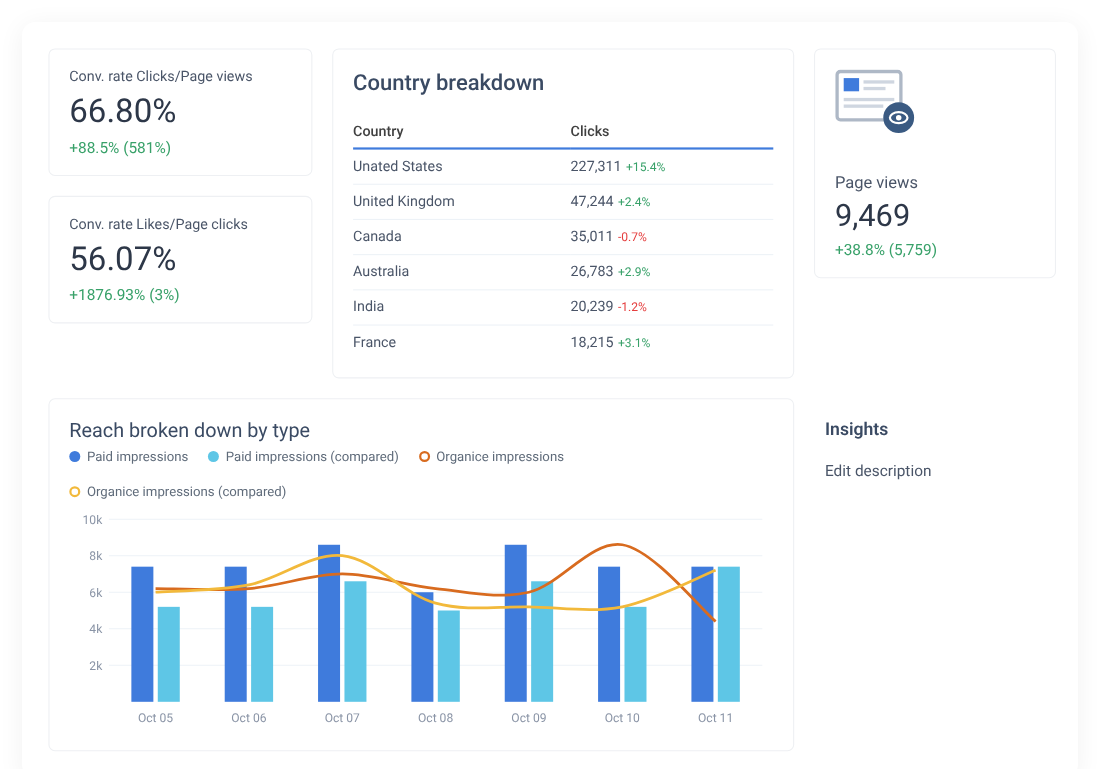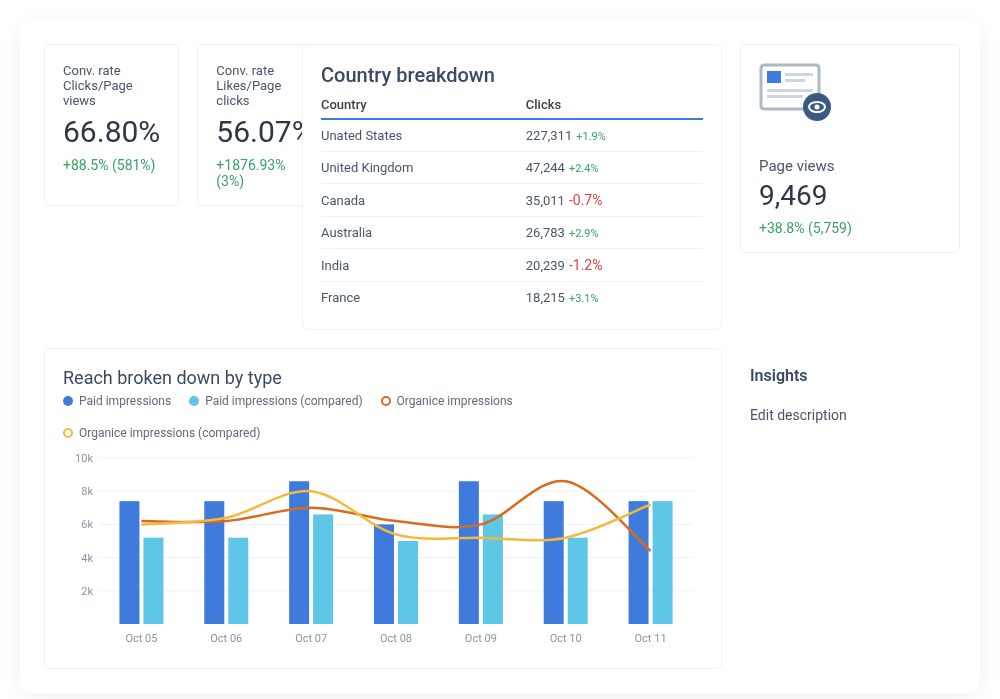--- a/index.html
+++ b/index.html
@@ -37,21 +37,21 @@
     margin-bottom: 8px;
   }
   .small-card .delta {
     font-size: 14px;
     color: #38a169;
   }
   .country-card h2 {
     font-size: 20px;
     color: #3a4a63;
     font-weight: 500;
-    margin-bottom: 4px;
+    margin-bottom: 20px;
   }
   .country-card table {
     width: 100%;
     border-collapse: collapse;
     font-size: 13px;
   }
   .country-card thead th {
     text-align: left;
     color: #404040;
     font-weight: 500;
@@ -59,21 +59,21 @@
     border-bottom: 2px solid #3f7bdc;
   }
   .country-card tbody td {
     padding: 8px 0;
     border-bottom: 1px solid #edf2f7;
     color: #4a5568;
   }
   .country-card tbody tr:last-child td { border-bottom: none; }
   .clicks-cell { white-space: nowrap; }
   .pct-up { color: #38a169; font-size: 11px; margin-left: 4px; }
-  .pct-down { color: #e53e3e; font-size: 14px; margin-left: 4px; }
+  .pct-down { color: #e53e3e; font-size: 11px; margin-left: 4px; }
   .pv-card .pv-icon {
     margin-bottom: 30px;
   }
   .pv-card .pv-label {
     font-size: 15px;
     color: #4a5568;
     margin-bottom: 4px;
   }
   .pv-card .pv-value {
     font-size: 28px;
@@ -112,21 +112,21 @@
   .insights-card h2 {
     font-size: 16px;
     color: #3a4a63;
     font-weight: 600;
     margin-bottom: 22px;
   }
   .insights-card p {
     font-size: 14px;
     color: #4a5568;
   }
-  .left-col { display: flex; gap: 18px; }
+  .left-col { display: flex; flex-direction: column; gap: 18px; }
 </style>
 </head>
 <body>
 
 <div class="dashboard">
 
   <div class="left-col">
     <div class="card small-card">
       <div class="label">Conv. rate Clicks/Page views</div>
       <div class="value">66.80%</div>
@@ -144,21 +144,21 @@
     <table>
       <thead>
         <tr>
           <th>Country</th>
           <th>Clicks</th>
         </tr>
       </thead>
       <tbody>
           <tr>
             <td>Unated States</td>
-            <td class="clicks-cell"><span>227,311</span><span class="pct-up">+1.9%</span></td>
+            <td class="clicks-cell"><span>227,311</span><span class="pct-up">+15.4%</span></td>
           </tr>
           <tr>
             <td>United Kingdom</td>
             <td class="clicks-cell"><span>47,244</span><span class="pct-up">+2.4%</span></td>
           </tr>
           <tr>
             <td>Canada</td>
             <td class="clicks-cell"><span>35,011</span><span class="pct-down">-0.7%</span></td>
           </tr>
           <tr>

